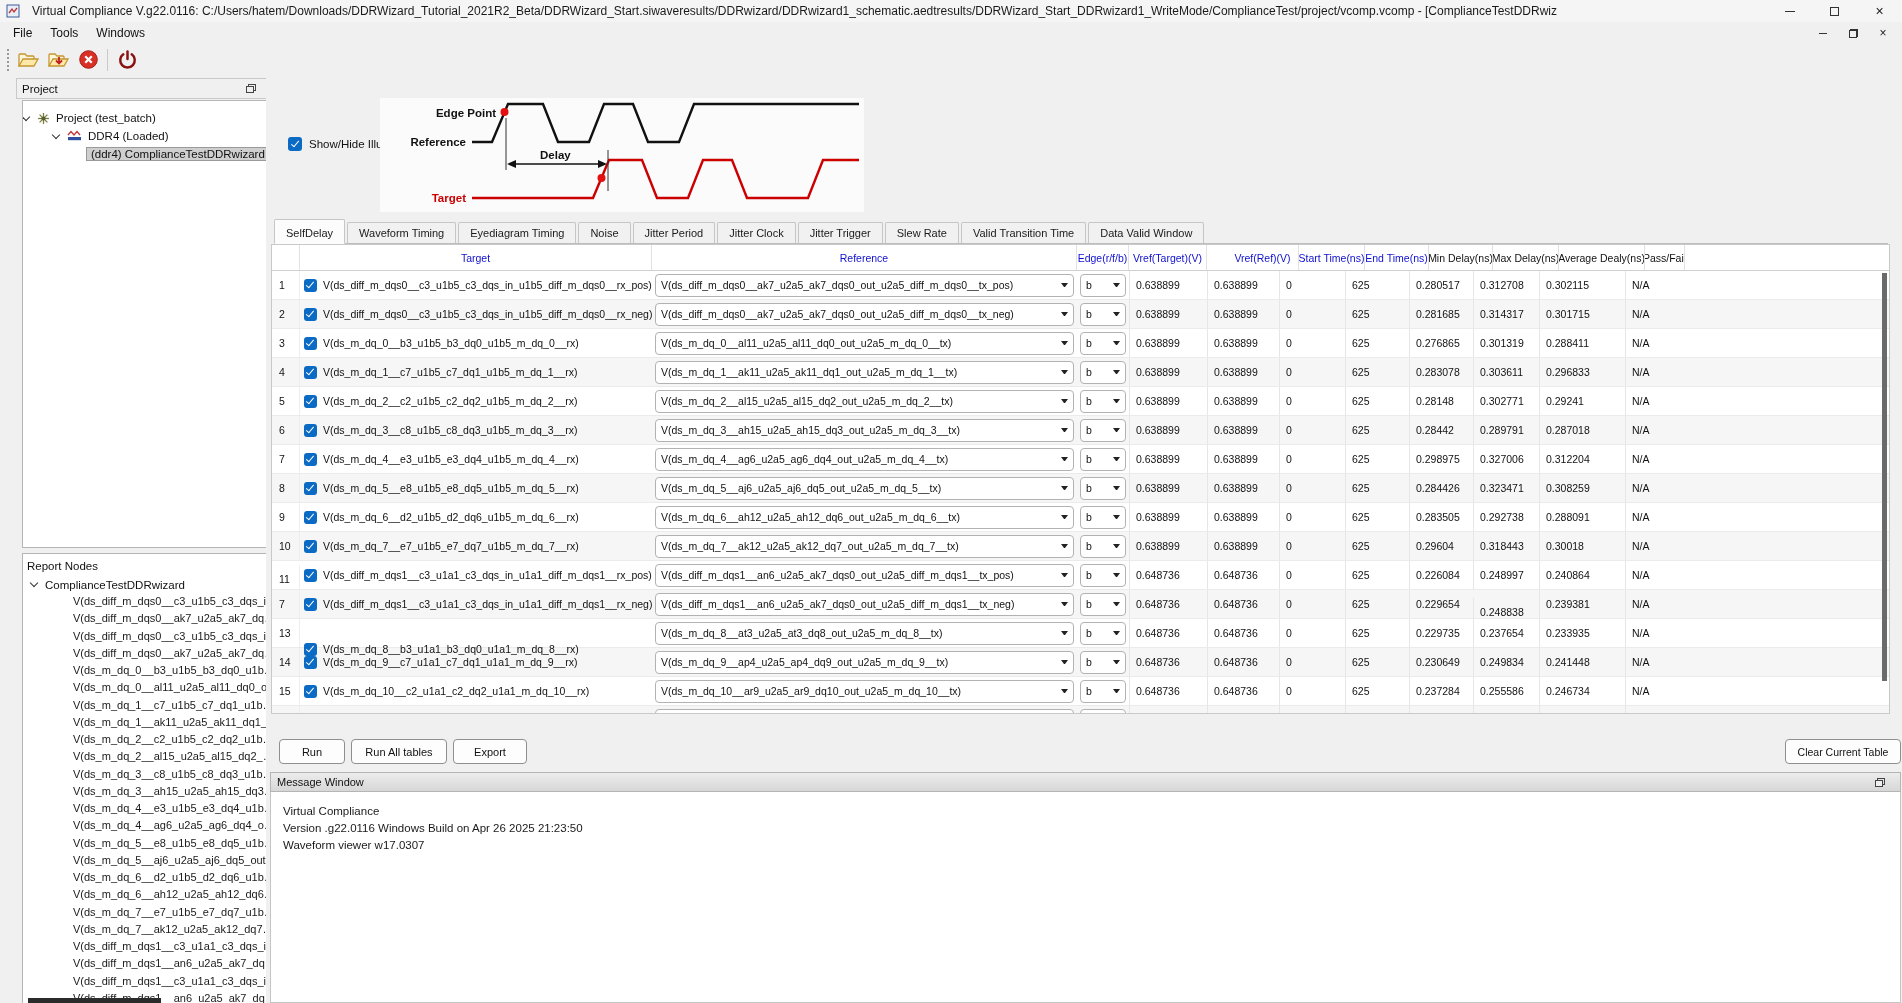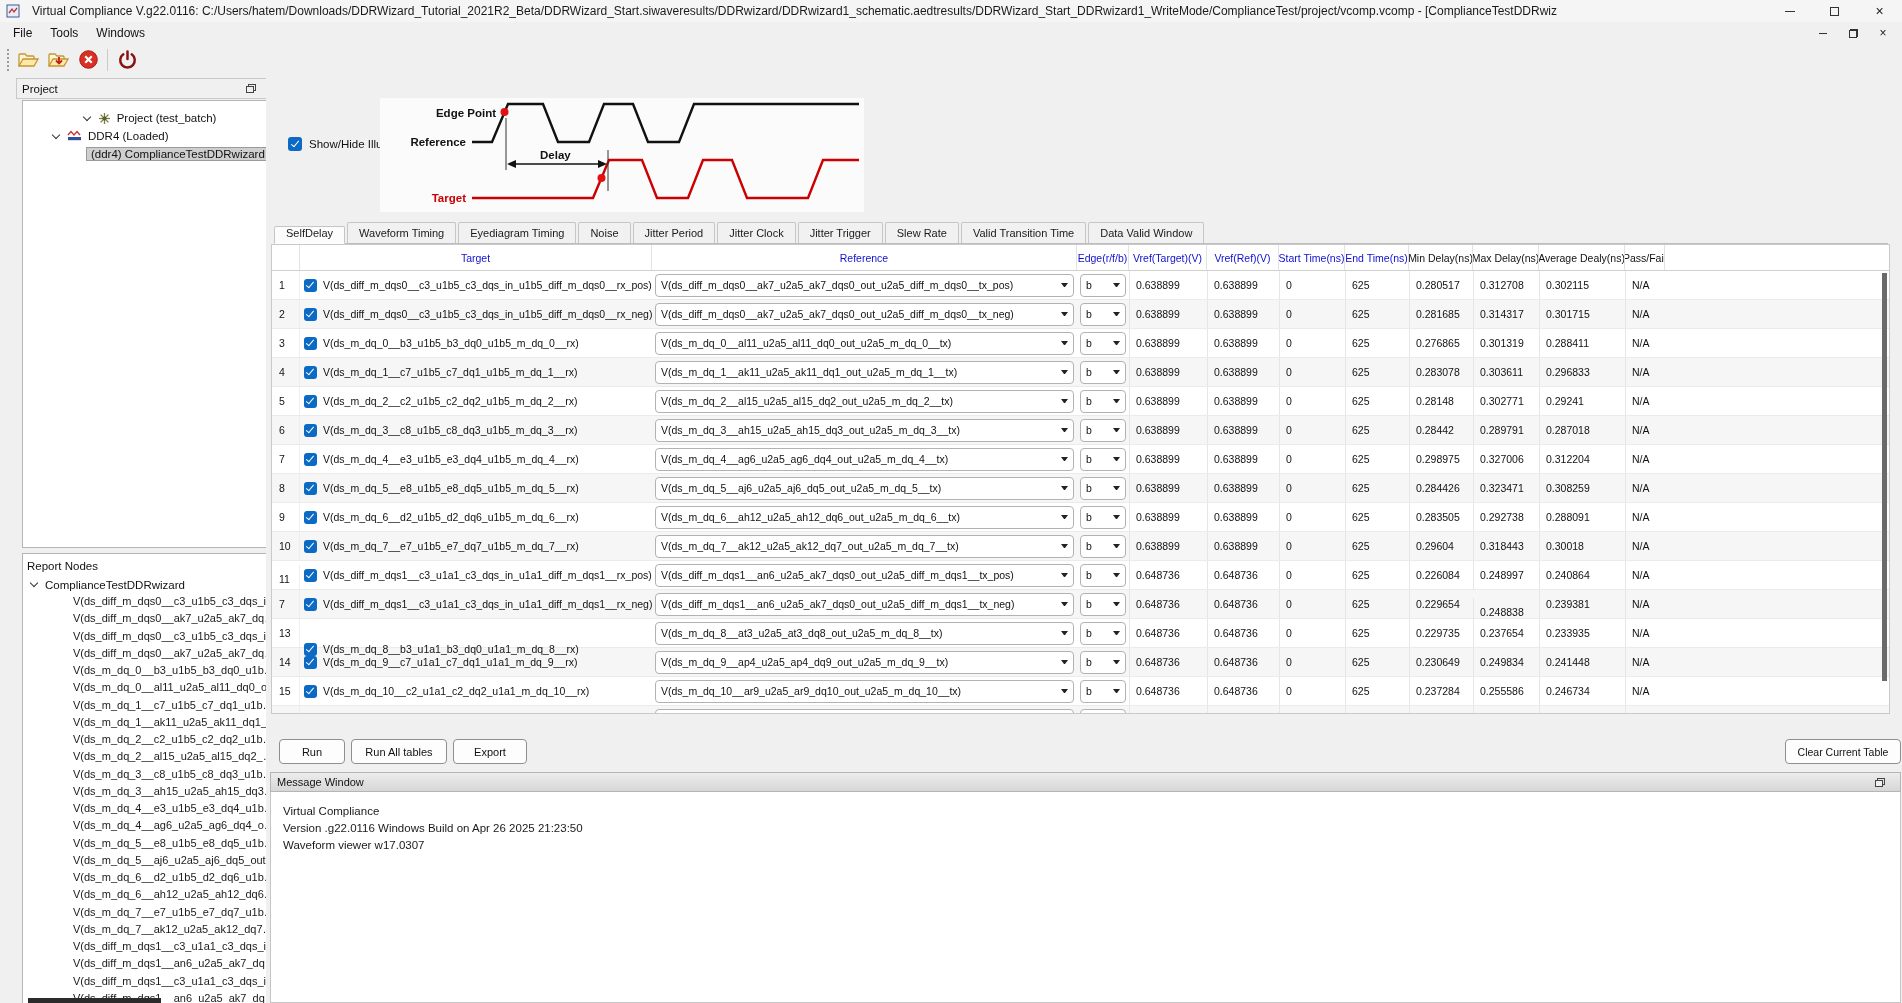--- a/index.html
+++ b/index.html
@@ -62,21 +62,21 @@
   .cb::after { content:""; position:absolute; left:4.6px; top:1.8px; width:3.2px; height:7.2px; border:solid #fff; border-width:0 1.7px 1.7px 0; transform:rotate(40deg); }
   .cb.sm { width:13px; height:13px; flex:0 0 13px; }
   .cb.sm::after { left:4.2px; top:1.5px; width:3px; height:6.8px; }
   .showhide span { font-size:11.5px; }
 
   .illus { position:absolute; left:114px; top:23px; width:484px; height:114px; background:#fbfbfb; }
 
   
   .tabbar { position:absolute; left:8px; top:146px; right:14px; height:23px; display:flex; align-items:flex-end; border-bottom:1px solid #bdbdbd; }
   .tab { font-size:11px; padding:4px 11px 4px; background:#f1f1f1; border:1px solid #c6c6c6; border-bottom:none; margin-right:2px; border-radius:2px 2px 0 0; color:#1a1a1a; white-space:nowrap; }
-  .tab.active { background:#fcfcfc; padding-top:0; position:relative; top:1px; border-bottom:1px solid #fcfcfc; }
+  .tab.active { background:#fcfcfc; padding-top:7px; position:relative; top:1px; border-bottom:1px solid #fcfcfc; }
 
   
   .gridwrap { position:absolute; left:5px; top:169px; right:12px; height:470px; background:#fff; border:1px solid #c9c9c9; overflow:hidden; }
   .thead { display:flex; height:26px; border-bottom:1px solid #d0d0d0; background:#fff; }
   .th { font-size:10.5px; display:flex; align-items:center; justify-content:center; border-right:1px solid #e2e2e2; overflow:hidden; white-space:nowrap; flex:0 0 auto; }
   .th.blue { color:#0f0fd0; }
   .tr { display:flex; height:29px; border-bottom:1px solid #ebebeb; align-items:center; }
   .tr.alt { background:#f6f6f6; }
   .td { flex:0 0 auto; overflow:hidden; white-space:nowrap; height:100%; display:flex; align-items:center; }
   .td.num { font-size:10.5px; padding-left:7px; border-right:1px solid #eee; }
@@ -173,21 +173,21 @@
 </div>
 
 <div class="leftcol">
   <div class="panel-hdr">
     <span>Project</span>
     <span class="sp"></span>
     <span class="float-ic"></span>
     <span class="close-x">×</span>
   </div>
   <div class="treebox" id="project-tree">
-      <div class="trow" style=" justify-content: center;">
+      <div class="trow" style="">
         <span class="chev"></span>
         <span class="ticon">
           <svg width="13" height="13" viewBox="0 0 13 13">
             <g stroke="#7d7d46" stroke-width="1.3">
               <line x1="6.5" y1="1" x2="6.5" y2="12"></line>
               <line x1="1" y1="6.5" x2="12" y2="6.5"></line>
               <line x1="2.6" y1="2.6" x2="10.4" y2="10.4"></line>
               <line x1="10.4" y1="2.6" x2="2.6" y2="10.4"></line>
             </g>
             <circle cx="6.5" cy="6.5" r="2.1" fill="#55602c"></circle>
@@ -288,21 +288,21 @@
       <div class="tab">Data Valid Window</div>
     </div>
 
   <div class="gridwrap">
     <div class="thead" id="table-head">
         <div class="th" style="width: 28px;"></div>
         <div class="th blue" style="width: 352px;">Target</div>
         <div class="th blue" style="width: 425px;">Reference</div>
         <div class="th blue" style="width: 52px;">Edge(r/f/b)</div>
         <div class="th blue" style="width: 78px;">Vref(Target)(V)</div>
-        <div class="th blue" style="width: 72px;">Vref(Ref)(V)</div>
+        <div class="th blue" style="width: 72px; margin-left: 20px;">Vref(Ref)(V)</div>
         <div class="th blue" style="width: 66px;">Start Time(ns)</div>
         <div class="th blue" style="width: 64px;">End Time(ns)</div>
         <div class="th" style="width: 64px;">Min Delay(ns)</div>
         <div class="th" style="width: 66px;">Max Delay(ns)</div>
         <div class="th" style="width: 86px;">Average Dealy(ns)</div>
         <div class="th" style="width: 40px;">Pass/Fail</div>
       </div>
     <div id="table-body">
         <div class="tr">
           <div class="td num" style="width: 28px;">1</div>

